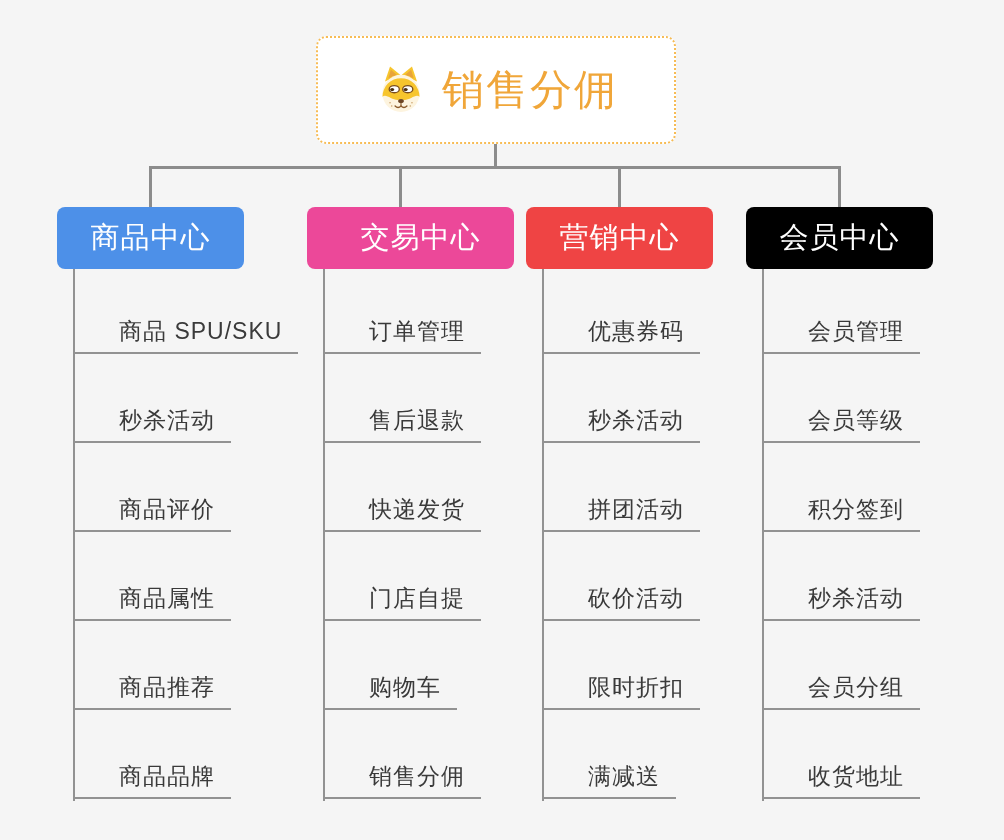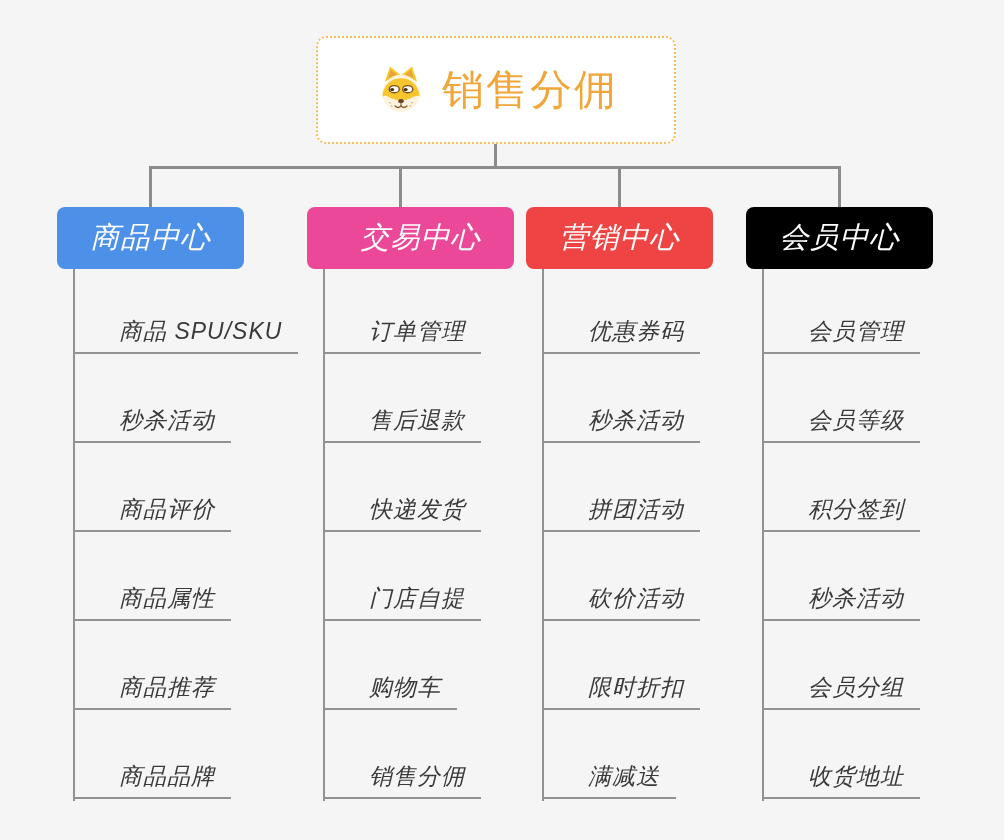--- a/index.html
+++ b/index.html
@@ -49,21 +49,20 @@
   .drop-1 { left: 399px; }
   .drop-2 { left: 618px; }
   .drop-3 { left: 838px; }
 
   
   .col {
     position: absolute;
     top: 207px;
     width: 187px;
     height: 600px;
-    font-style: italic;
   }
   .col-0 { left: 57px; }
   .col-1 { left: 307px; }
   .col-2 { left: 526px; }
   .col-3 { left: 746px; }
 
   .branch-node {
     position: absolute;
     left: 0; top: 0;
     width: 187px; height: 62px;

